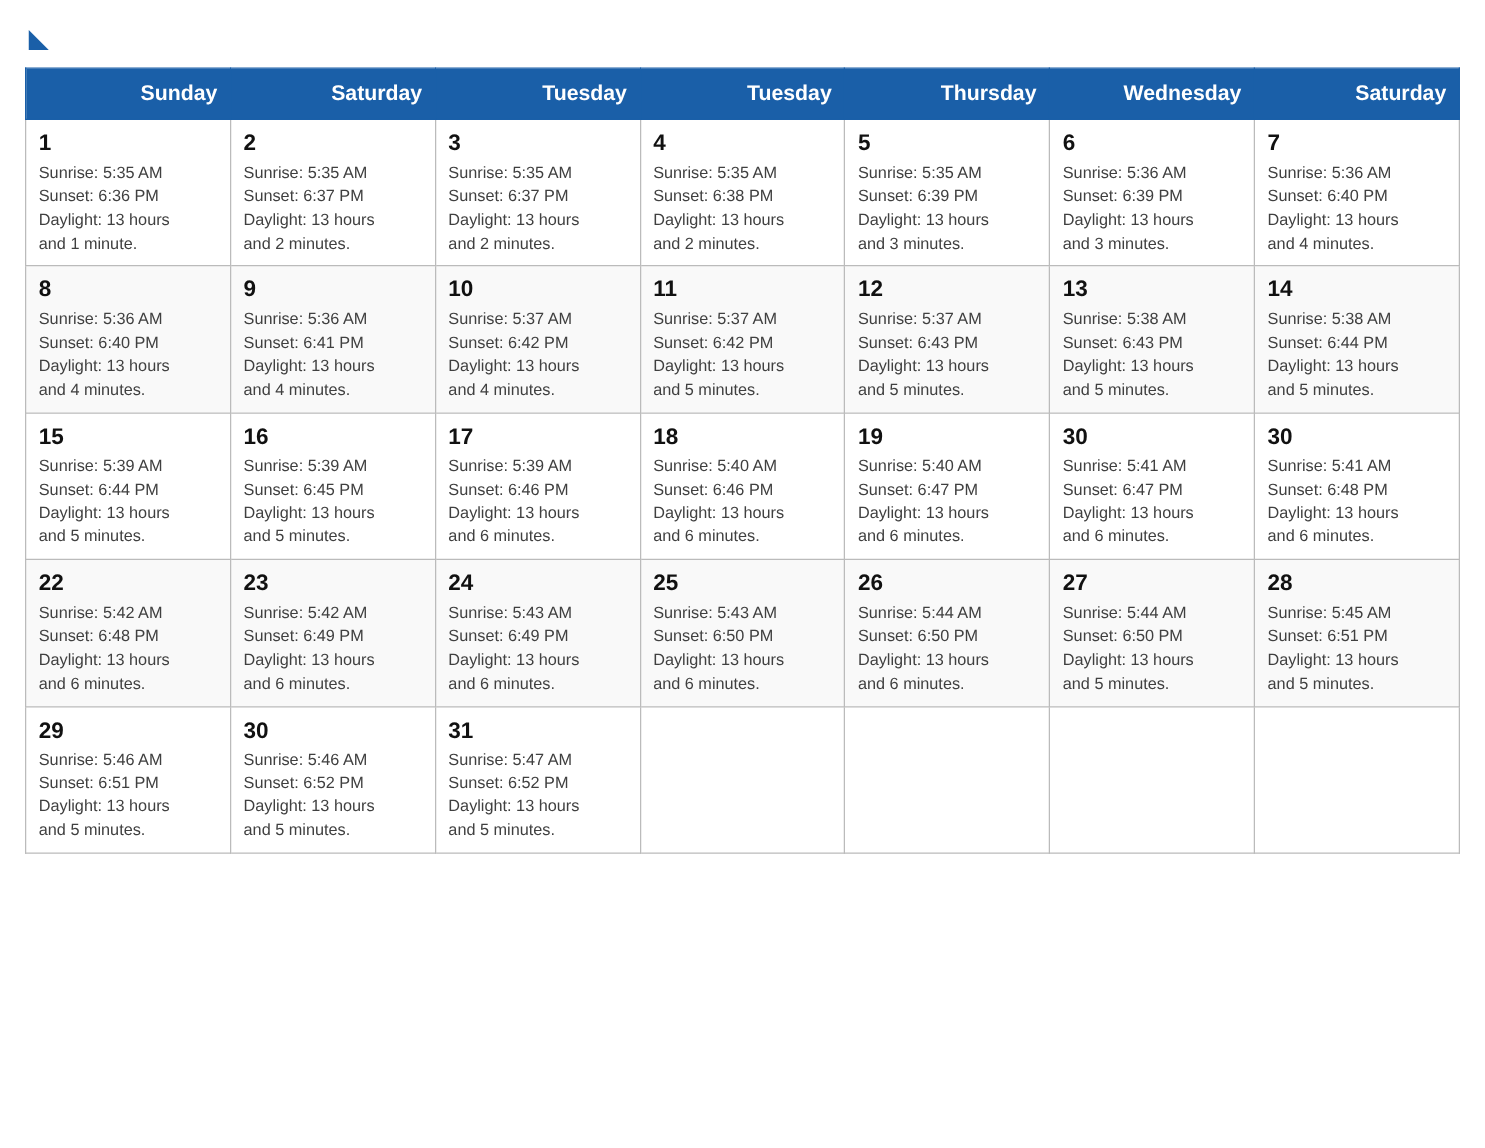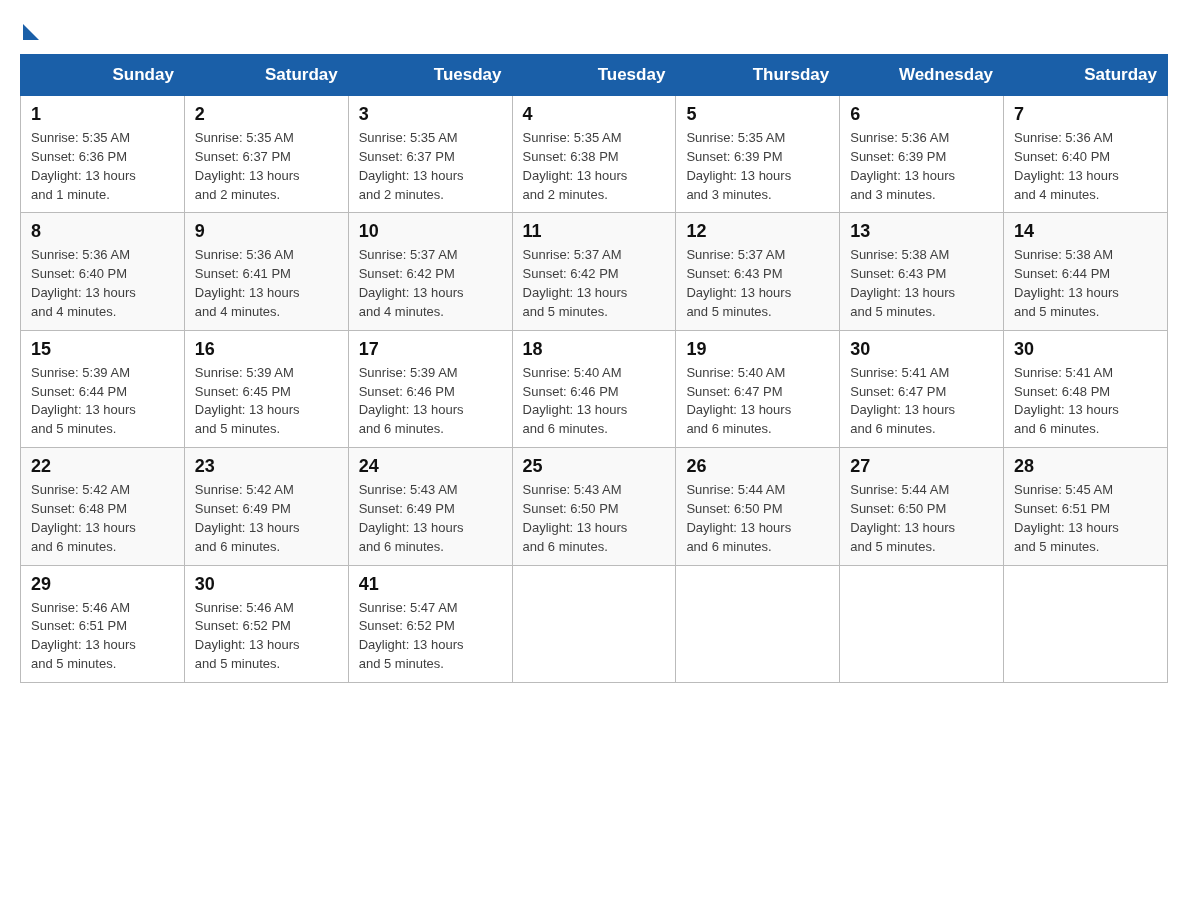--- a/index.html
+++ b/index.html
@@ -264,21 +264,21 @@
       <tr>
         <td>
           <div class="day-number">29</div>
           <div class="day-info">Sunrise: 5:46 AM<br>Sunset: 6:51 PM<br>Daylight: 13 hours<br>and 5 minutes.</div>
         </td>
         <td>
           <div class="day-number">30</div>
           <div class="day-info">Sunrise: 5:46 AM<br>Sunset: 6:52 PM<br>Daylight: 13 hours<br>and 5 minutes.</div>
         </td>
         <td>
-          <div class="day-number">41</div>
+          <div class="day-number">31</div>
           <div class="day-info">Sunrise: 5:47 AM<br>Sunset: 6:52 PM<br>Daylight: 13 hours<br>and 5 minutes.</div>
         </td>
         <td class="empty-cell"></td>
         <td class="empty-cell"></td>
         <td class="empty-cell"></td>
         <td class="empty-cell"></td>
       </tr>
     </tbody>
 </table>
 

